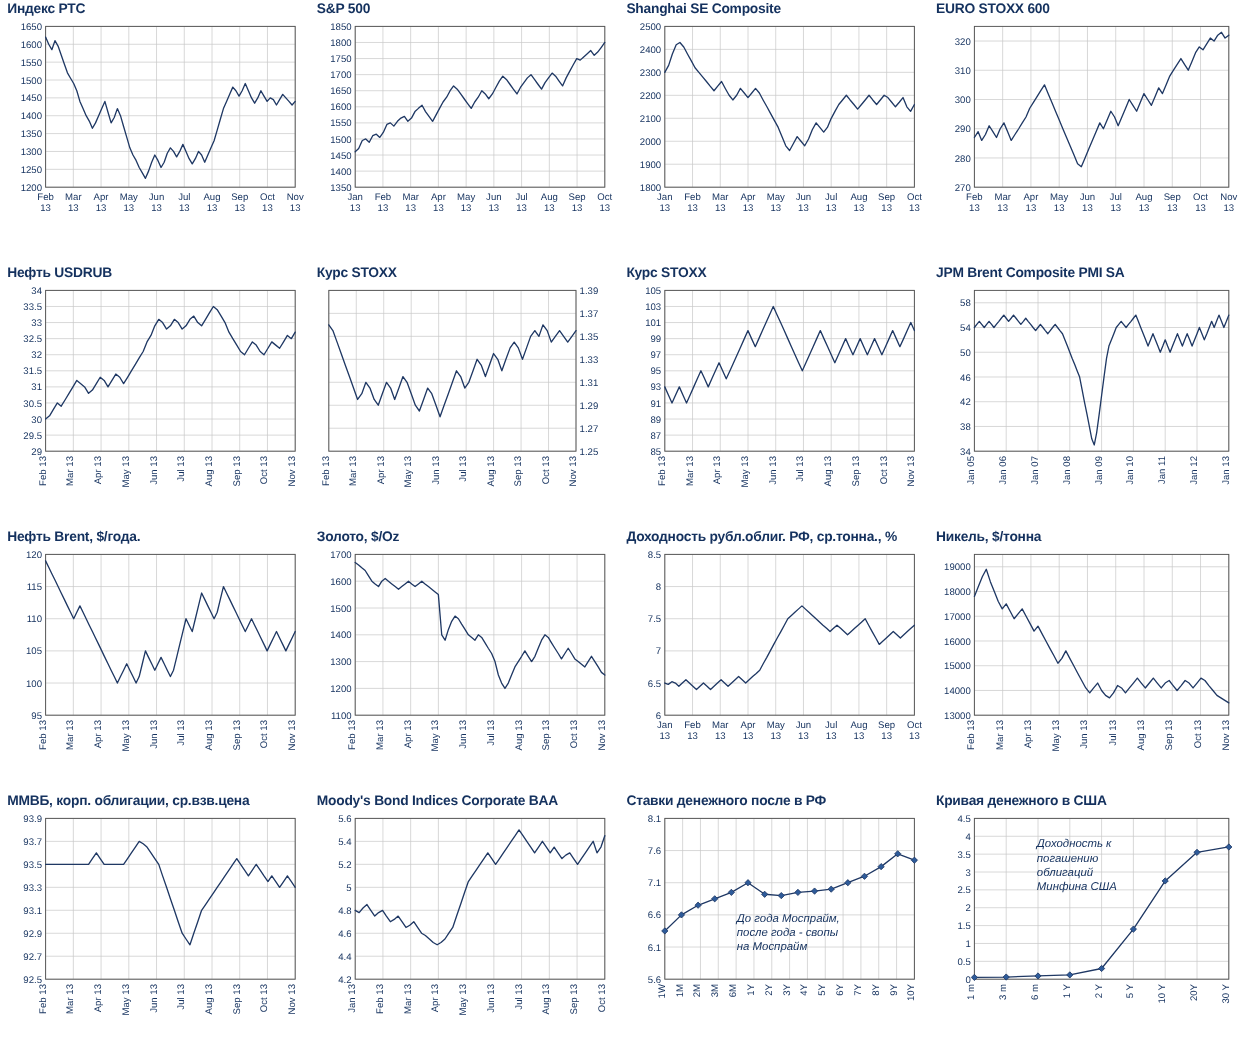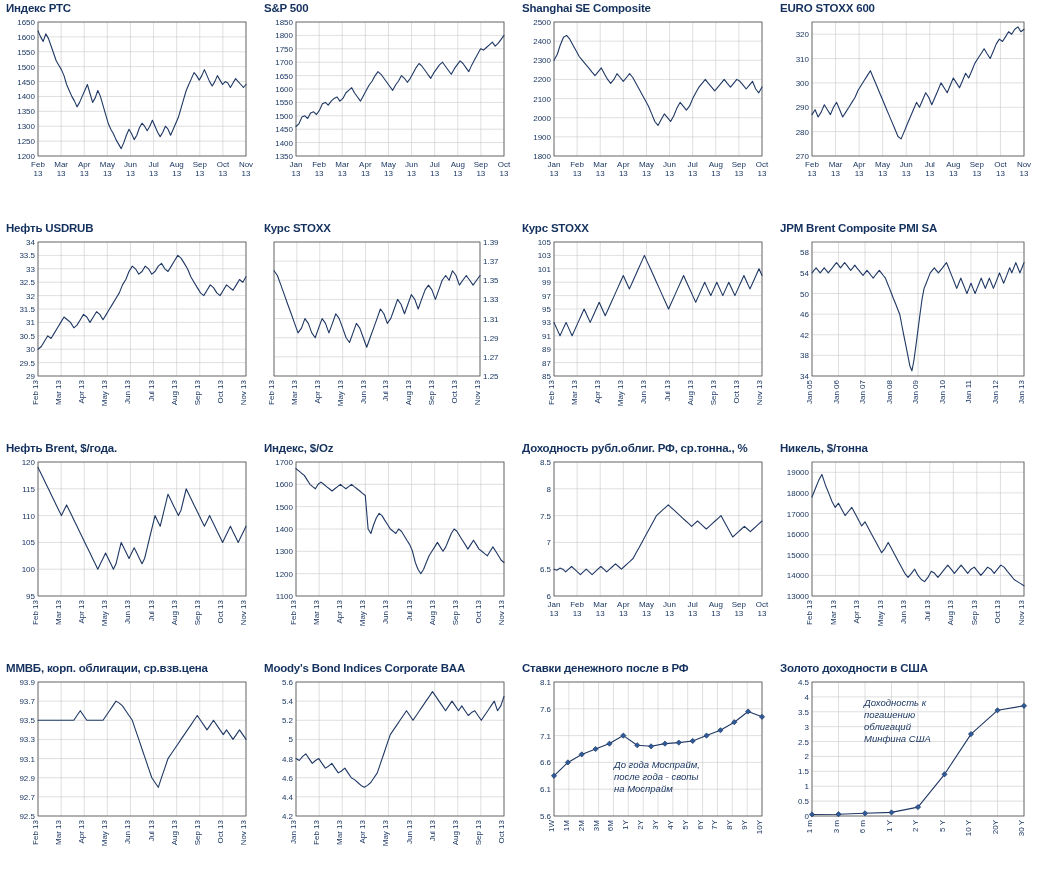--- a/index.html
+++ b/index.html
@@ -483,21 +483,21 @@
           <text class="xtick" x="126.44444444444444" y="144" text-anchor="end" transform="rotate(-90 126.44444444444444 144)">Jun 13</text>
           <text class="xtick" x="149.55555555555554" y="144" text-anchor="end" transform="rotate(-90 149.55555555555554 144)">Jul 13</text>
           <text class="xtick" x="172.66666666666666" y="144" text-anchor="end" transform="rotate(-90 172.66666666666666 144)">Aug 13</text>
           <text class="xtick" x="195.77777777777777" y="144" text-anchor="end" transform="rotate(-90 195.77777777777777 144)">Sep 13</text>
           <text class="xtick" x="218.88888888888889" y="144" text-anchor="end" transform="rotate(-90 218.88888888888889 144)">Oct 13</text>
           <text class="xtick" x="242" y="144" text-anchor="end" transform="rotate(-90 242 144)">Nov 13</text>
         </svg>
       </div>
     </div>
     <div class="cell">
-      <div class="title">Индекс, $/Oz</div>
+      <div class="title">Золото, $/Oz</div>
       <div class="plotwrap">
         <svg width="250" height="188" viewBox="0 0 250 188">
           <line x1="34" x2="242" y1="140" y2="140" class="grid-l"></line>
           <text class="ytick" x="31" y="143" text-anchor="end">1100</text>
           <line x1="34" x2="242" y1="117.66666666666667" y2="117.66666666666667" class="grid-l"></line>
           <text class="ytick" x="31" y="120.66666666666667" text-anchor="end">1200</text>
           <line x1="34" x2="242" y1="95.33333333333334" y2="95.33333333333334" class="grid-l"></line>
           <text class="ytick" x="31" y="98.33333333333334" text-anchor="end">1300</text>
           <line x1="34" x2="242" y1="73" y2="73" class="grid-l"></line>
           <text class="ytick" x="31" y="76" text-anchor="end">1400</text>
@@ -780,21 +780,21 @@
           <text class="xtick" x="212.28571428571428" y="144" text-anchor="end" transform="rotate(-90 212.28571428571428 144)">8Y</text>
           <text class="xtick" x="227.14285714285714" y="144" text-anchor="end" transform="rotate(-90 227.14285714285714 144)">9Y</text>
           <text class="xtick" x="242" y="144" text-anchor="end" transform="rotate(-90 242 144)">10Y</text>
           <text class="note" x="94" y="92">До года Моспрайм,</text>
           <text class="note" x="94" y="104">после года - свопы</text>
           <text class="note" x="94" y="116">на Моспрайм</text>
         </svg>
       </div>
     </div>
     <div class="cell">
-      <div class="title">Золото доходности в США</div>
+      <div class="title">Кривая денежного в США</div>
       <div class="plotwrap">
         <svg width="254" height="188" viewBox="0 0 254 188">
           <line x1="34" x2="246" y1="140" y2="140" class="grid-l"></line>
           <text class="ytick" x="31" y="143" text-anchor="end">0</text>
           <line x1="34" x2="246" y1="125.11111111111111" y2="125.11111111111111" class="grid-l"></line>
           <text class="ytick" x="31" y="128.11111111111111" text-anchor="end">0.5</text>
           <line x1="34" x2="246" y1="110.22222222222223" y2="110.22222222222223" class="grid-l"></line>
           <text class="ytick" x="31" y="113.22222222222223" text-anchor="end">1</text>
           <line x1="34" x2="246" y1="95.33333333333334" y2="95.33333333333334" class="grid-l"></line>
           <text class="ytick" x="31" y="98.33333333333334" text-anchor="end">1.5</text>

